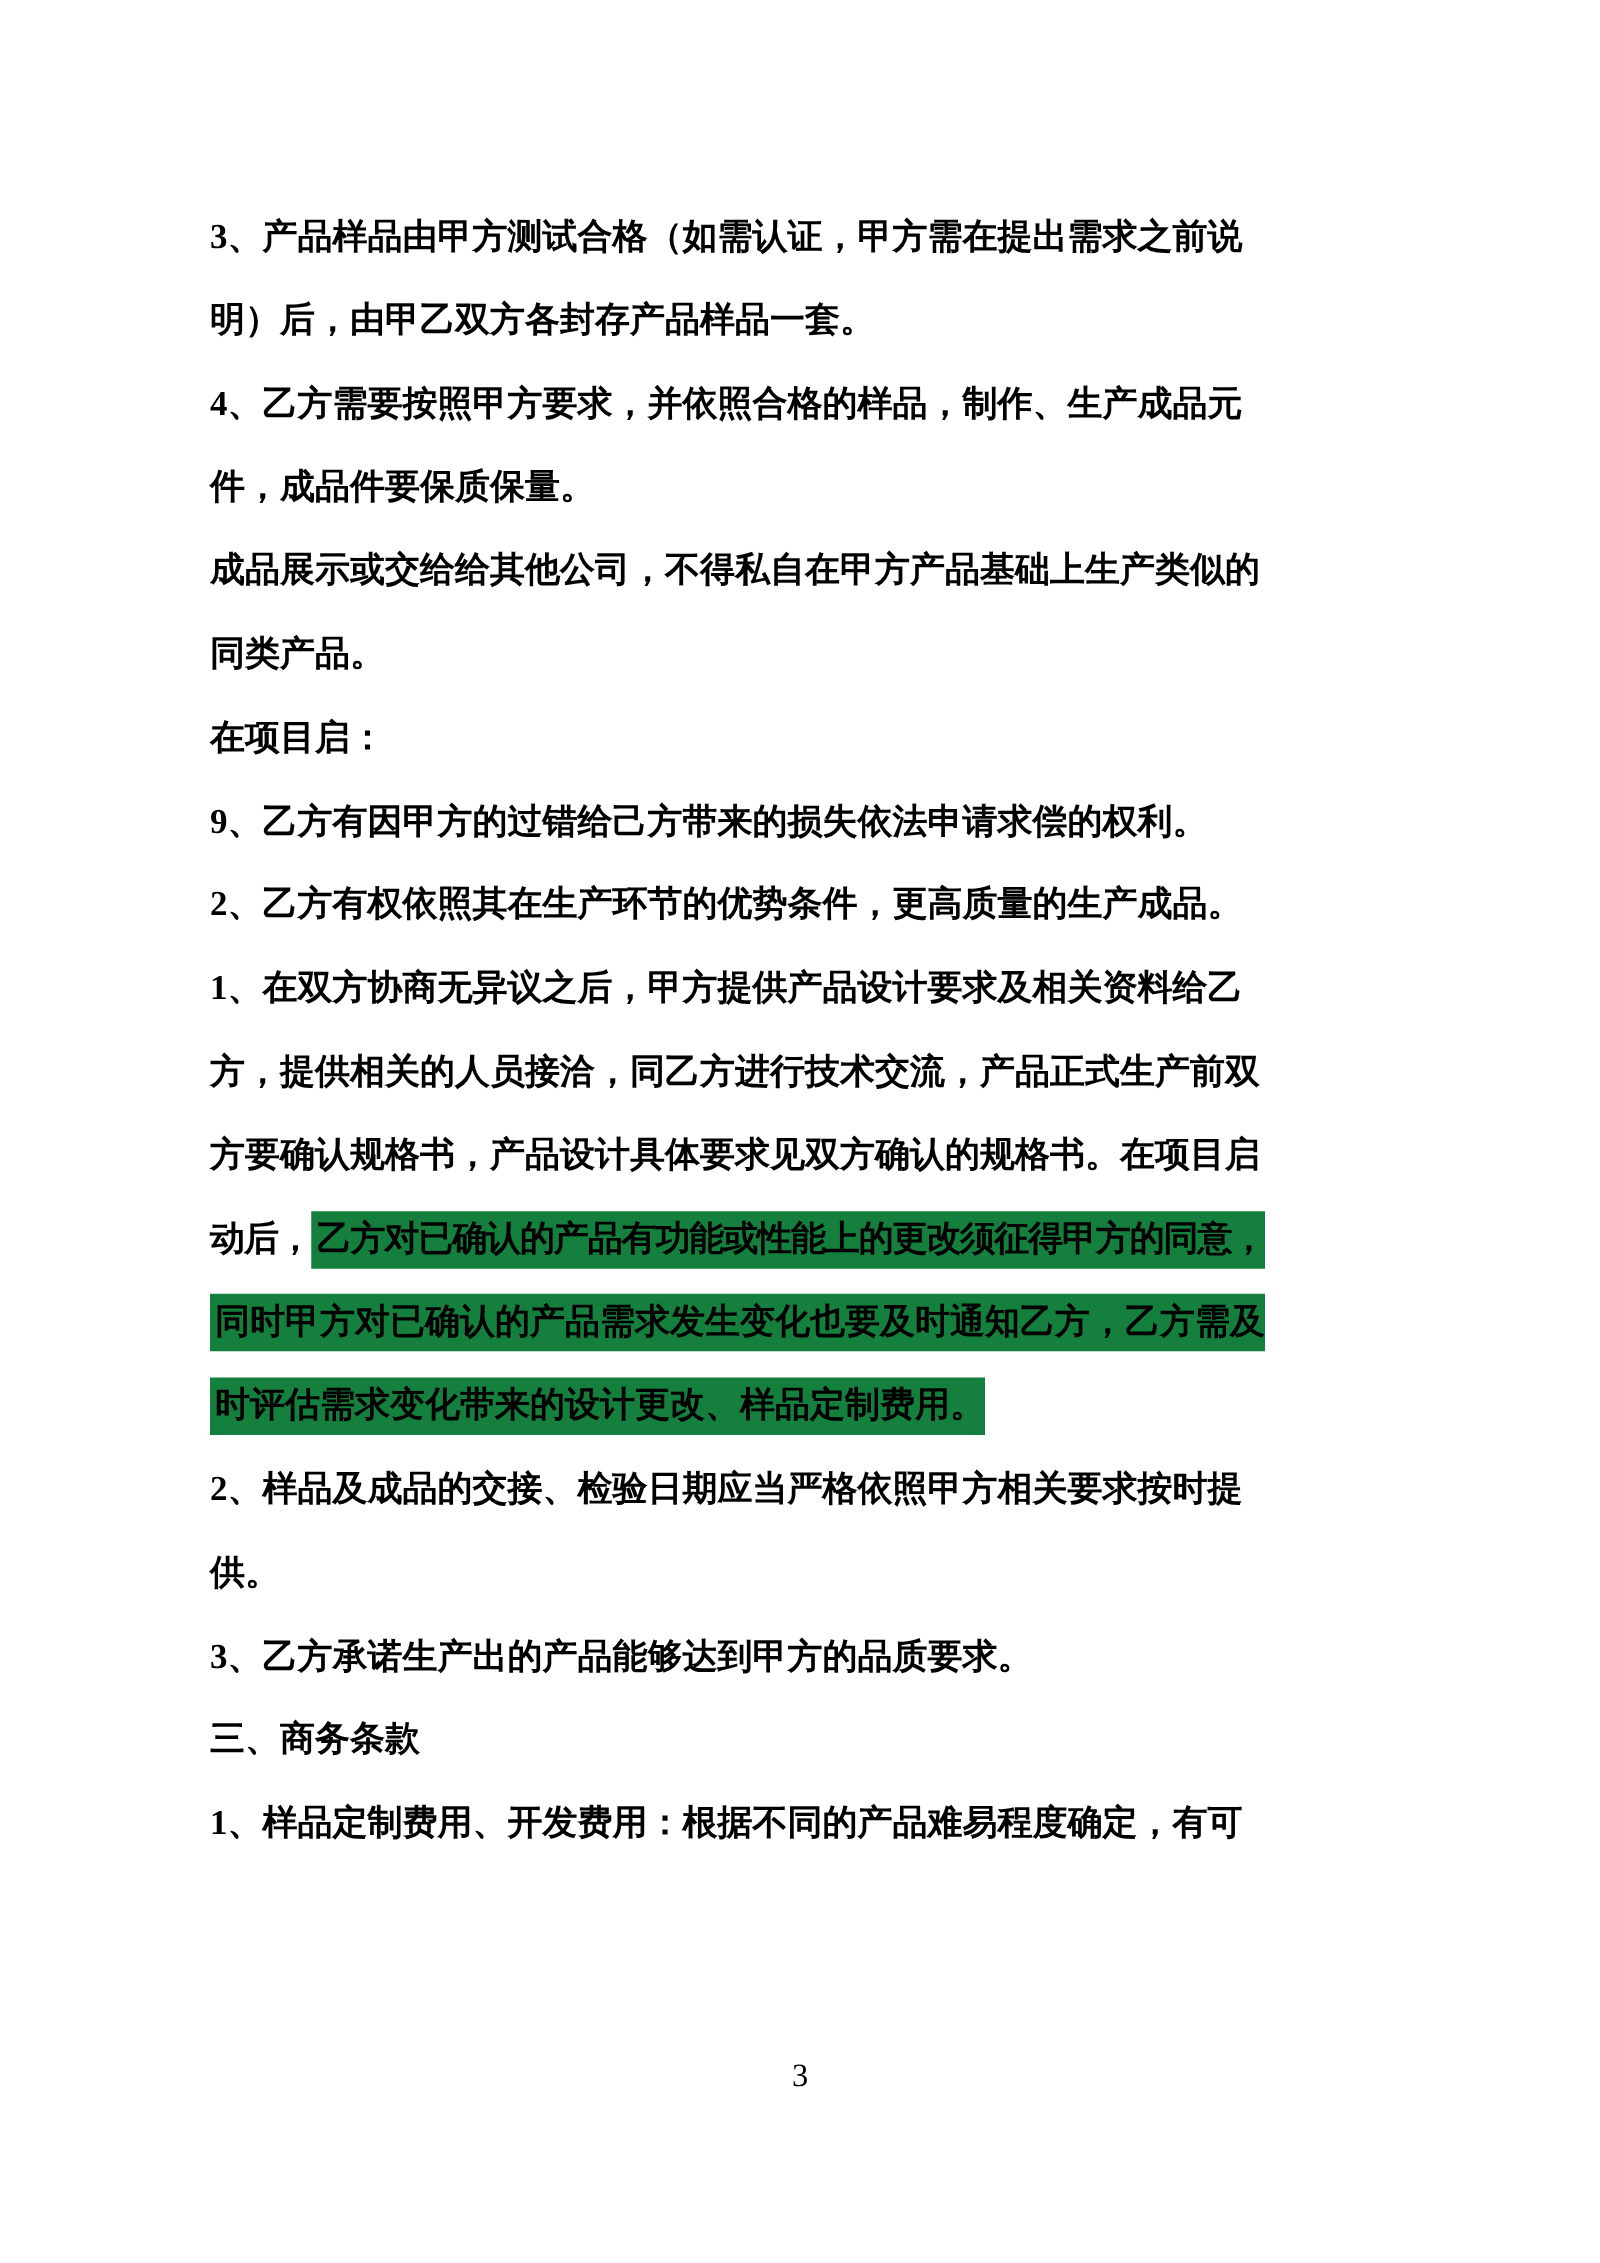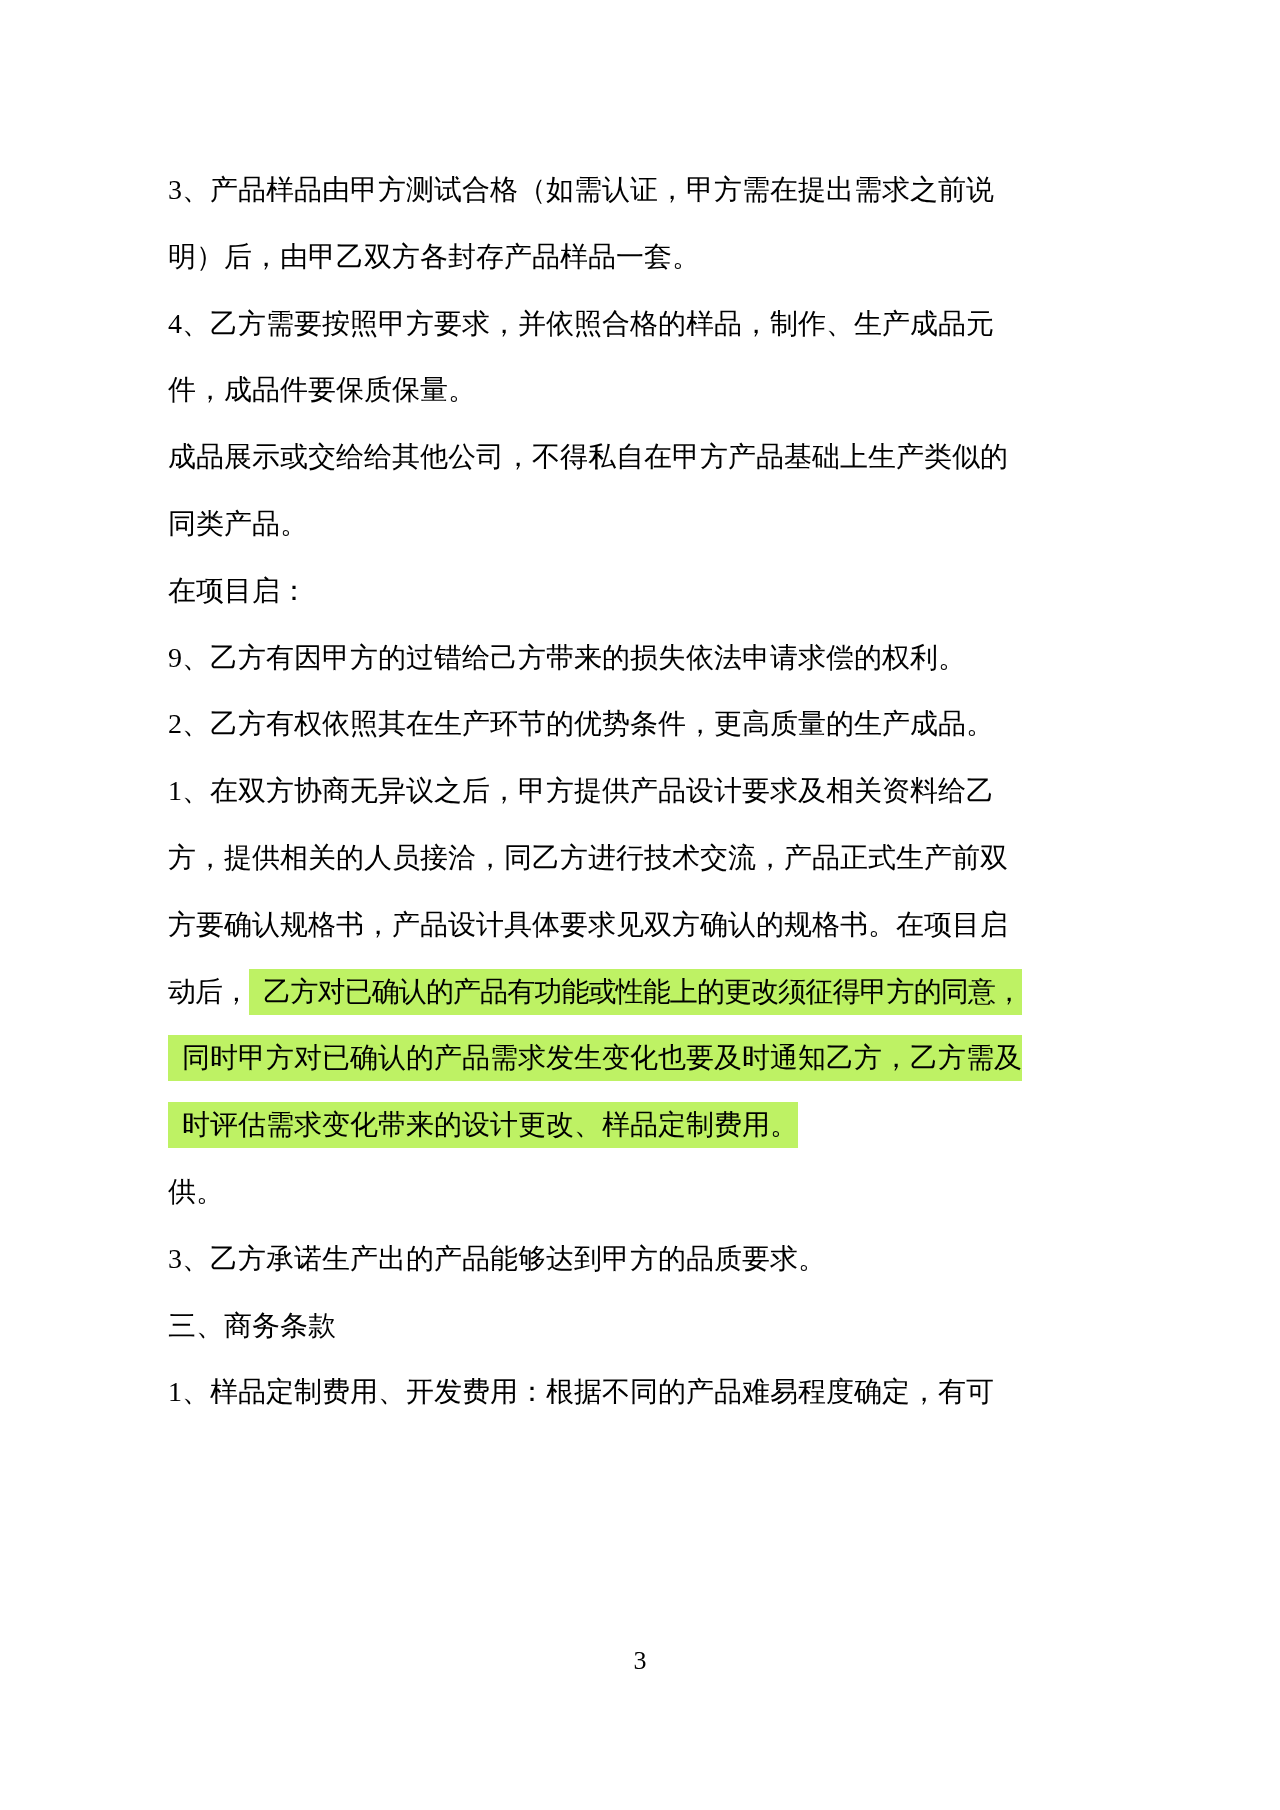--- a/index.html
+++ b/index.html
@@ -14,35 +14,36 @@
     background: #ffffff;
     color: #000000;
     font-family: "Liberation Serif", "DejaVu Serif", serif;
     overflow: hidden;
   }
   .text-block {
     position: absolute;
     left: 168px;
     top: 157px;
     width: 860px;
+    font-weight: bold;
   }
   .line {
     height: 66.8px;
     line-height: 66.8px;
     font-size: 28px;
     white-space: nowrap;
     text-align: left;
   }
   
   .line.tight {
     letter-spacing: -0.9px;
   }
   .hl {
-    background: #bef264;
-    padding: 7px 0 8px 14px;
+    background: #15803d;
+    padding: 7px 0 8px 4px;
   }
   .page-number {
     position: absolute;
     left: 0;
     top: 1646px;
     width: 1280px;
     text-align: center;
     font-size: 26px;
     line-height: 30px;
   }
@@ -60,19 +61,20 @@
     <div class="line"><span>同类产品。</span></div>
     <div class="line"><span>在项目启：</span></div>
     <div class="line"><span>9、乙方有因甲方的过错给己方带来的损失依法申请求偿的权利。</span></div>
     <div class="line"><span>2、乙方有权依照其在生产环节的优势条件，更高质量的生产成品。</span></div>
     <div class="line"><span>1、在双方协商无异议之后，甲方提供产品设计要求及相关资料给乙</span></div>
     <div class="line"><span>方，提供相关的人员接洽，同乙方进行技术交流，产品正式生产前双</span></div>
     <div class="line"><span>方要确认规格书，产品设计具体要求见双方确认的规格书。在项目启</span></div>
     <div class="line tight"><span>动后，</span><span class="hl">乙方对已确认的产品有功能或性能上的更改须征得甲方的同意，</span></div>
     <div class="line"><span class="hl">同时甲方对已确认的产品需求发生变化也要及时通知乙方，乙方需及</span></div>
     <div class="line"><span class="hl">时评估需求变化带来的设计更改、样品定制费用。</span></div>
+    <div class="line"><span>2、样品及成品的交接、检验日期应当严格依照甲方相关要求按时提</span></div>
     <div class="line"><span>供。</span></div>
     <div class="line"><span>3、乙方承诺生产出的产品能够达到甲方的品质要求。</span></div>
     <div class="line"><span>三、商务条款</span></div>
     <div class="line"><span>1、样品定制费用、开发费用：根据不同的产品难易程度确定，有可</span></div>
   </div>
   <div class="page-number">3</div>
 </div>
 
 </body></html>

